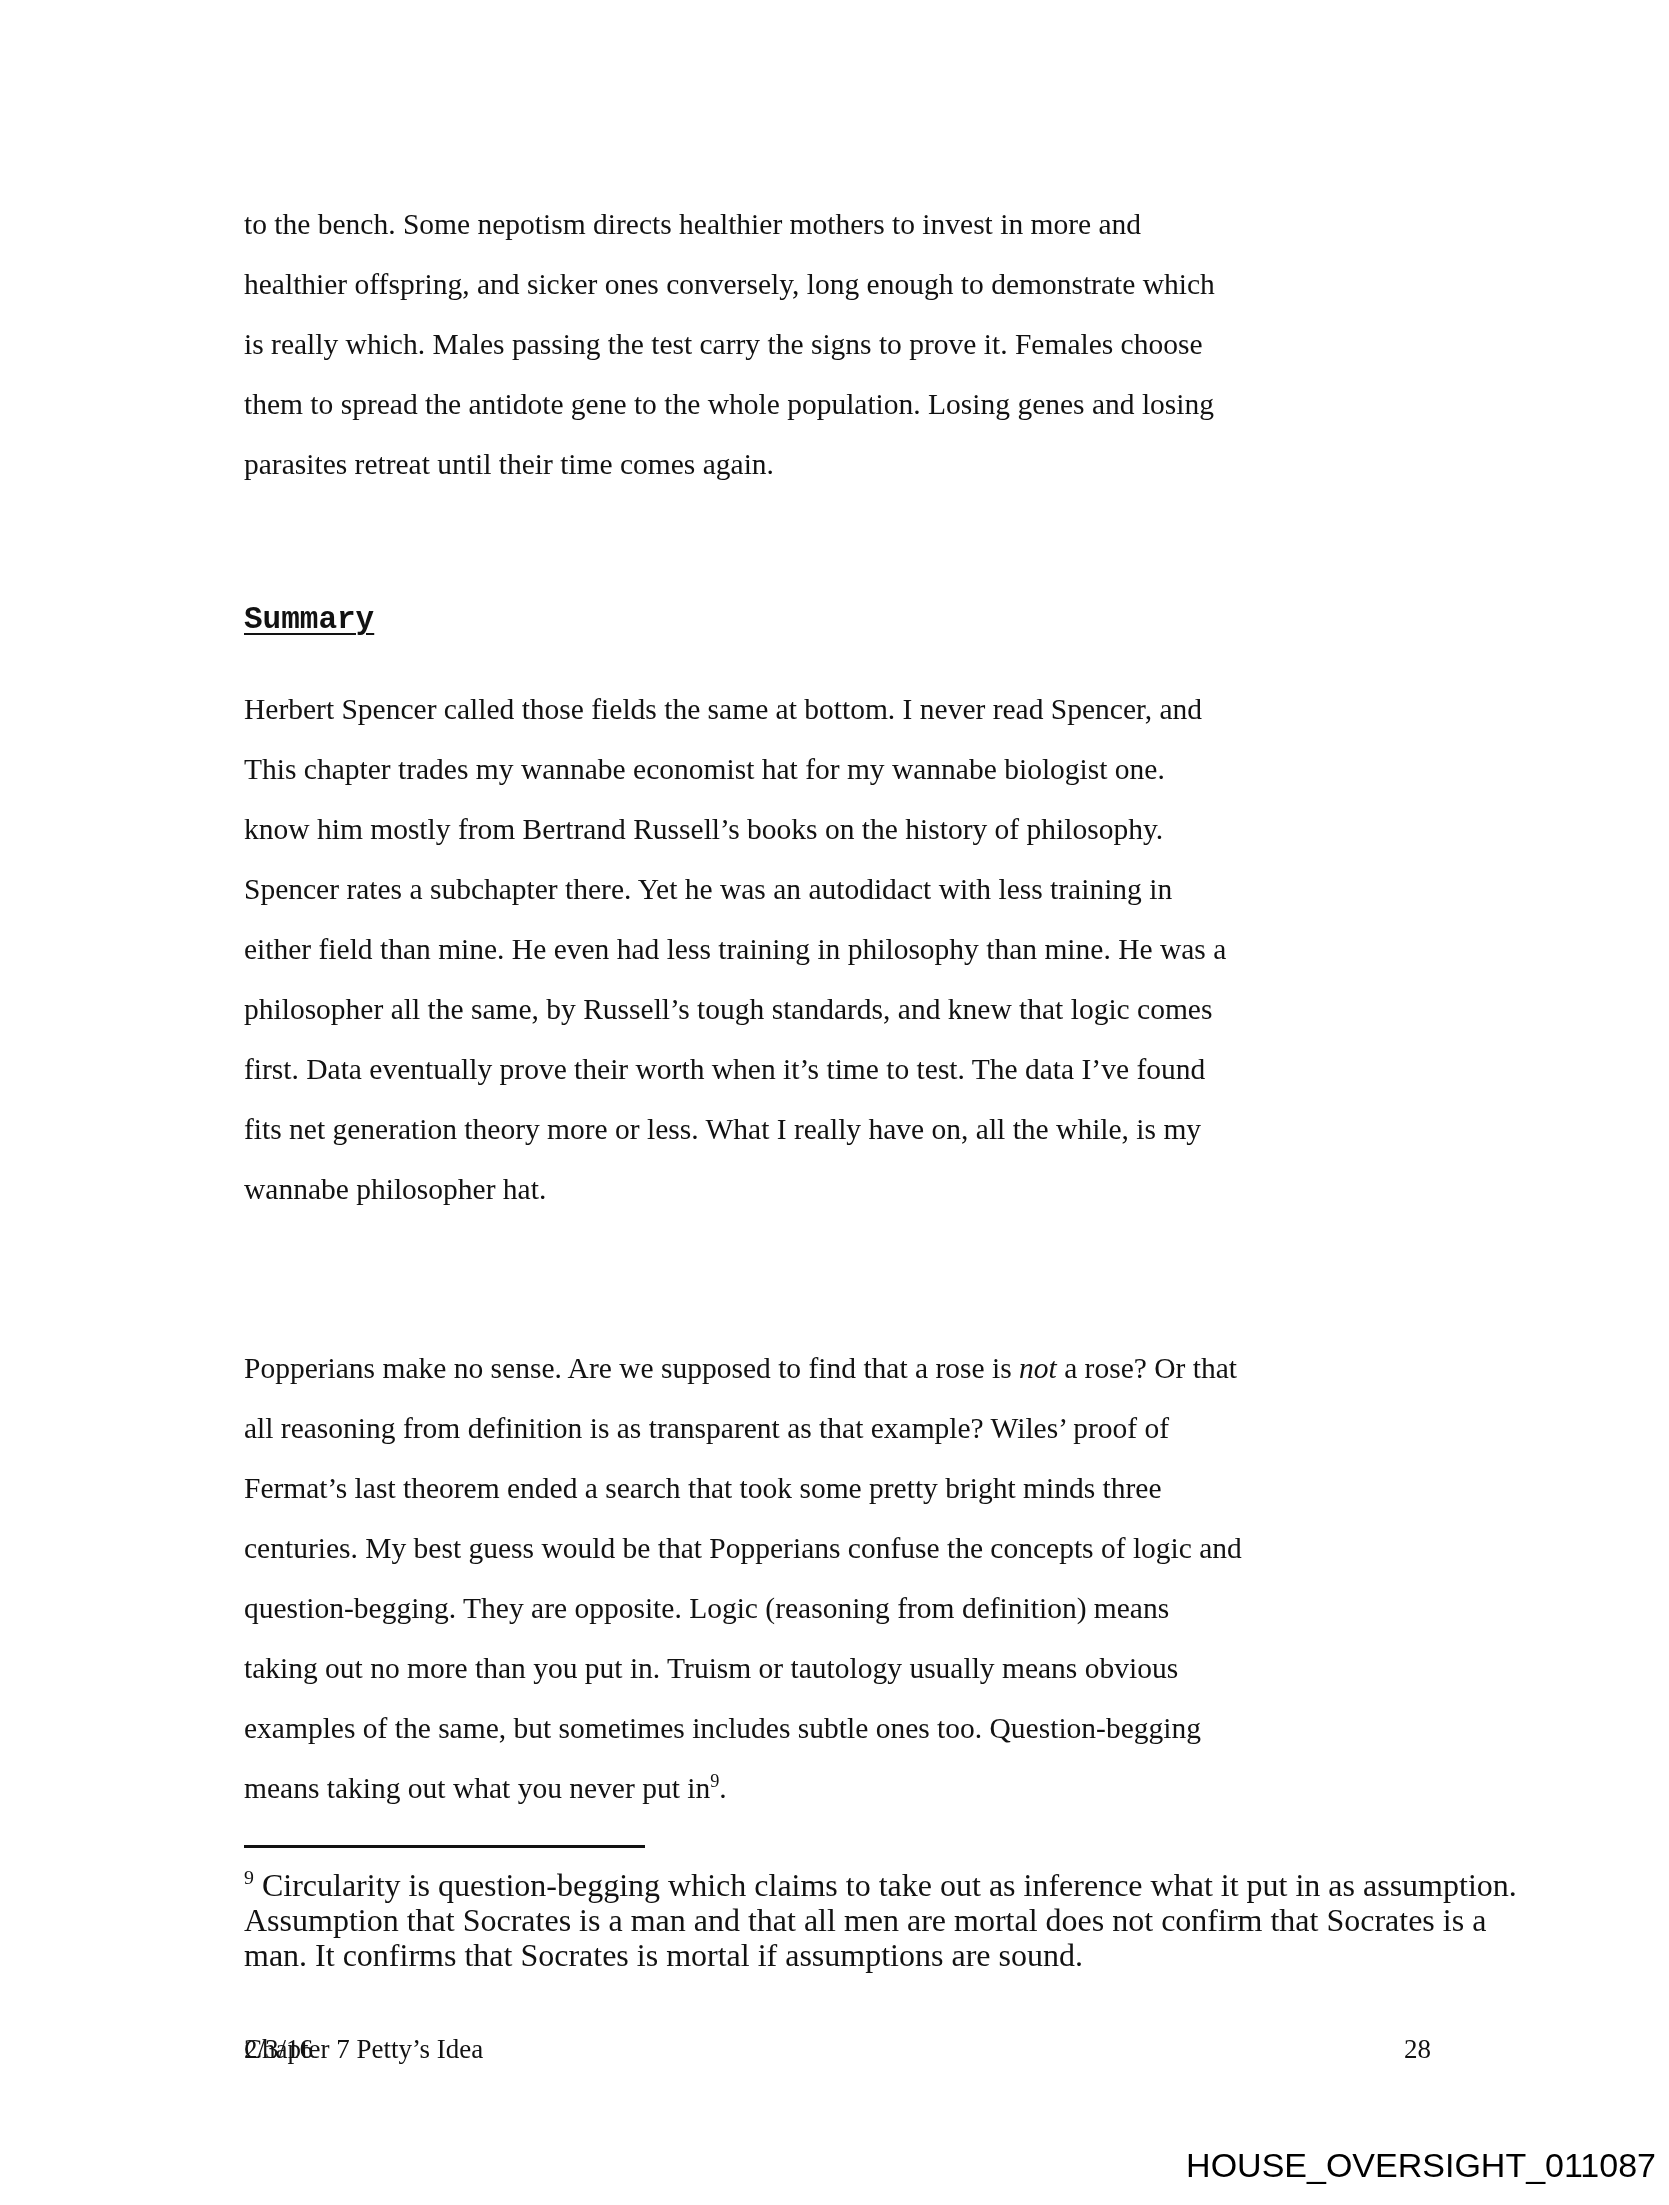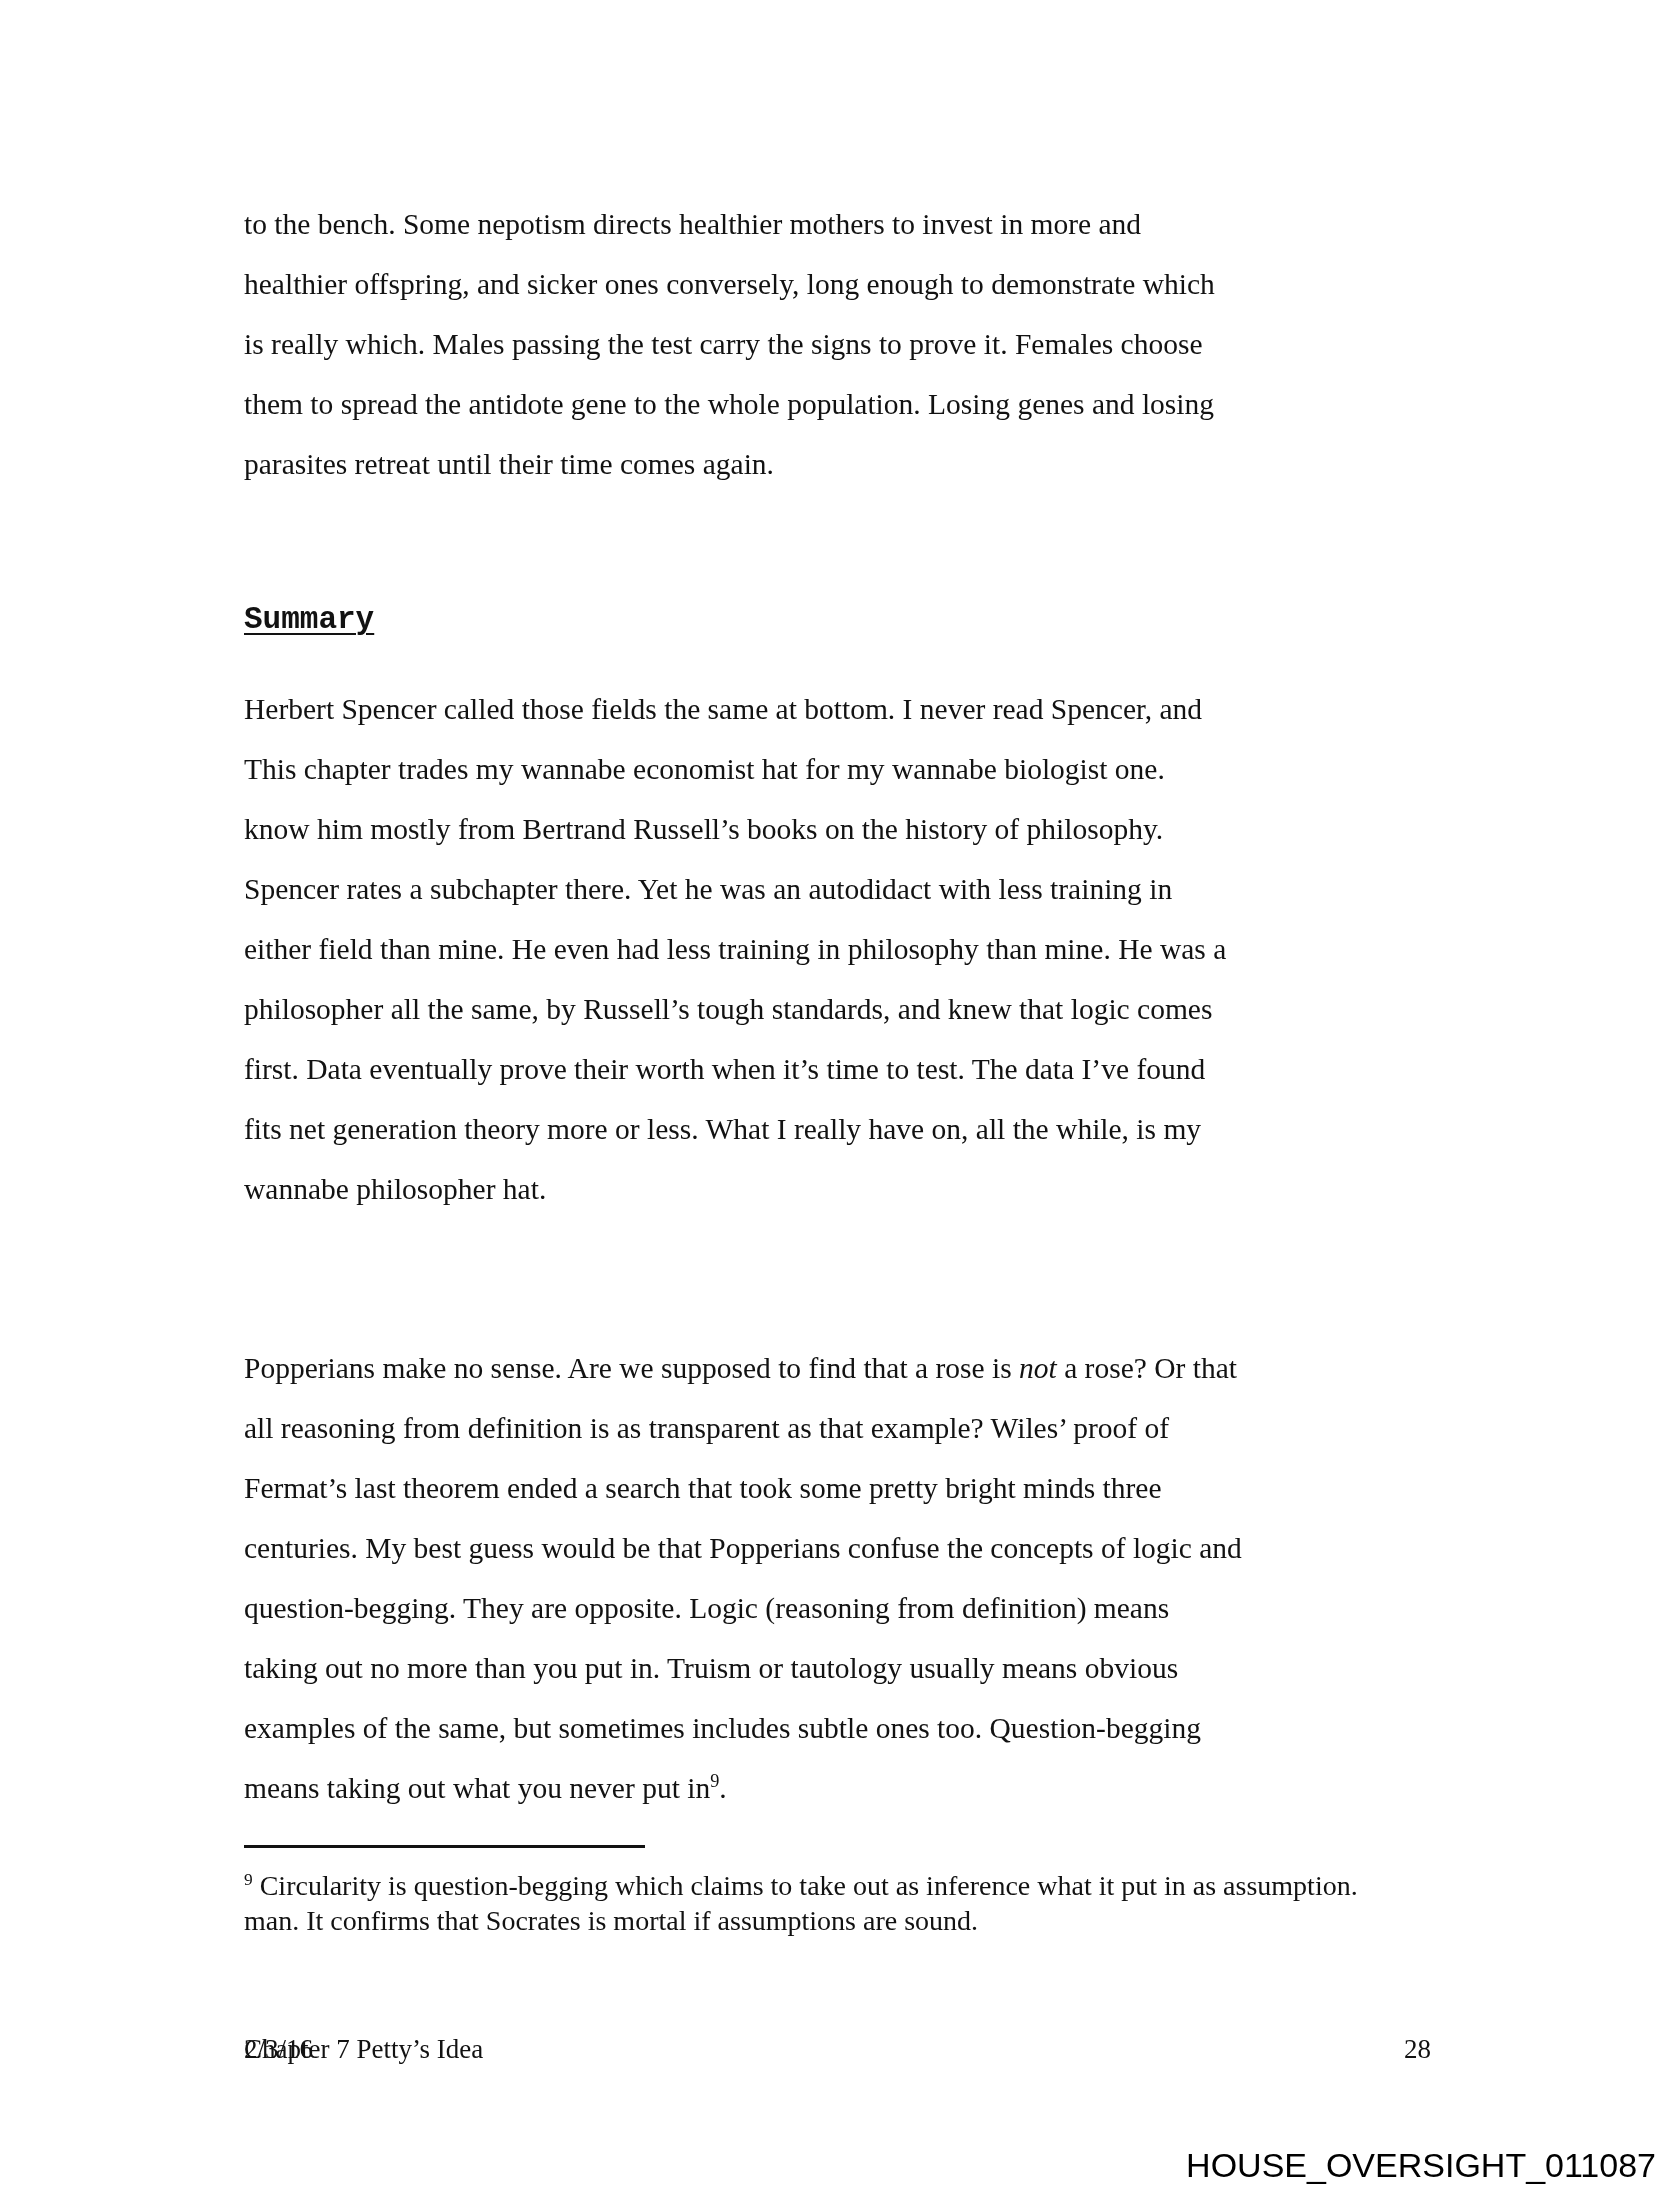--- a/index.html
+++ b/index.html
@@ -47,21 +47,21 @@
     left: 244px;
     top: 1845px;
     width: 401px;
     height: 2.6px;
     background: #121212;
   }
   .footnote {
     position: absolute;
     left: 244px;
     top: 1868px;
-    font-size: 28px;
+    font-size: 32px;
     line-height: 35px;
     color: #121212;
   }
   .footer {
     position: absolute;
     left: 244px;
     top: 2033px;
     width: 1187px;
     height: 39px;
     font-size: 27px;
@@ -117,20 +117,21 @@
     <div class="ln">question-begging. They are opposite. Logic (reasoning from definition) means</div>
     <div class="ln">taking out no more than you put in. Truism or tautology usually means obvious</div>
     <div class="ln">examples of the same, but sometimes includes subtle ones too. Question-begging</div>
     <div class="ln"><span>means taking out what you never put in</span><sup class="fnref">9</sup><span>.</span></div>
   </div>
 
   <div class="fn-rule"></div>
 
   <div class="footnote">
     <div class="ln"><sup class="fnref">9</sup><span> Circularity is question-begging which claims to take out as inference what it put in as assumption.</span></div>
+    <div class="ln">Assumption that Socrates is a man and that all men are mortal does not confirm that Socrates is a</div>
     <div class="ln">man. It confirms that Socrates is mortal if assumptions are sound.</div>
   </div>
 
   <div class="footer">
     <span class="f-left">Chapter 7 Petty’s Idea</span>
     <span class="f-center">2/3/16</span>
     <span class="f-right">28</span>
   </div>
 
   <div class="stamp">HOUSE_OVERSIGHT_011087</div>

